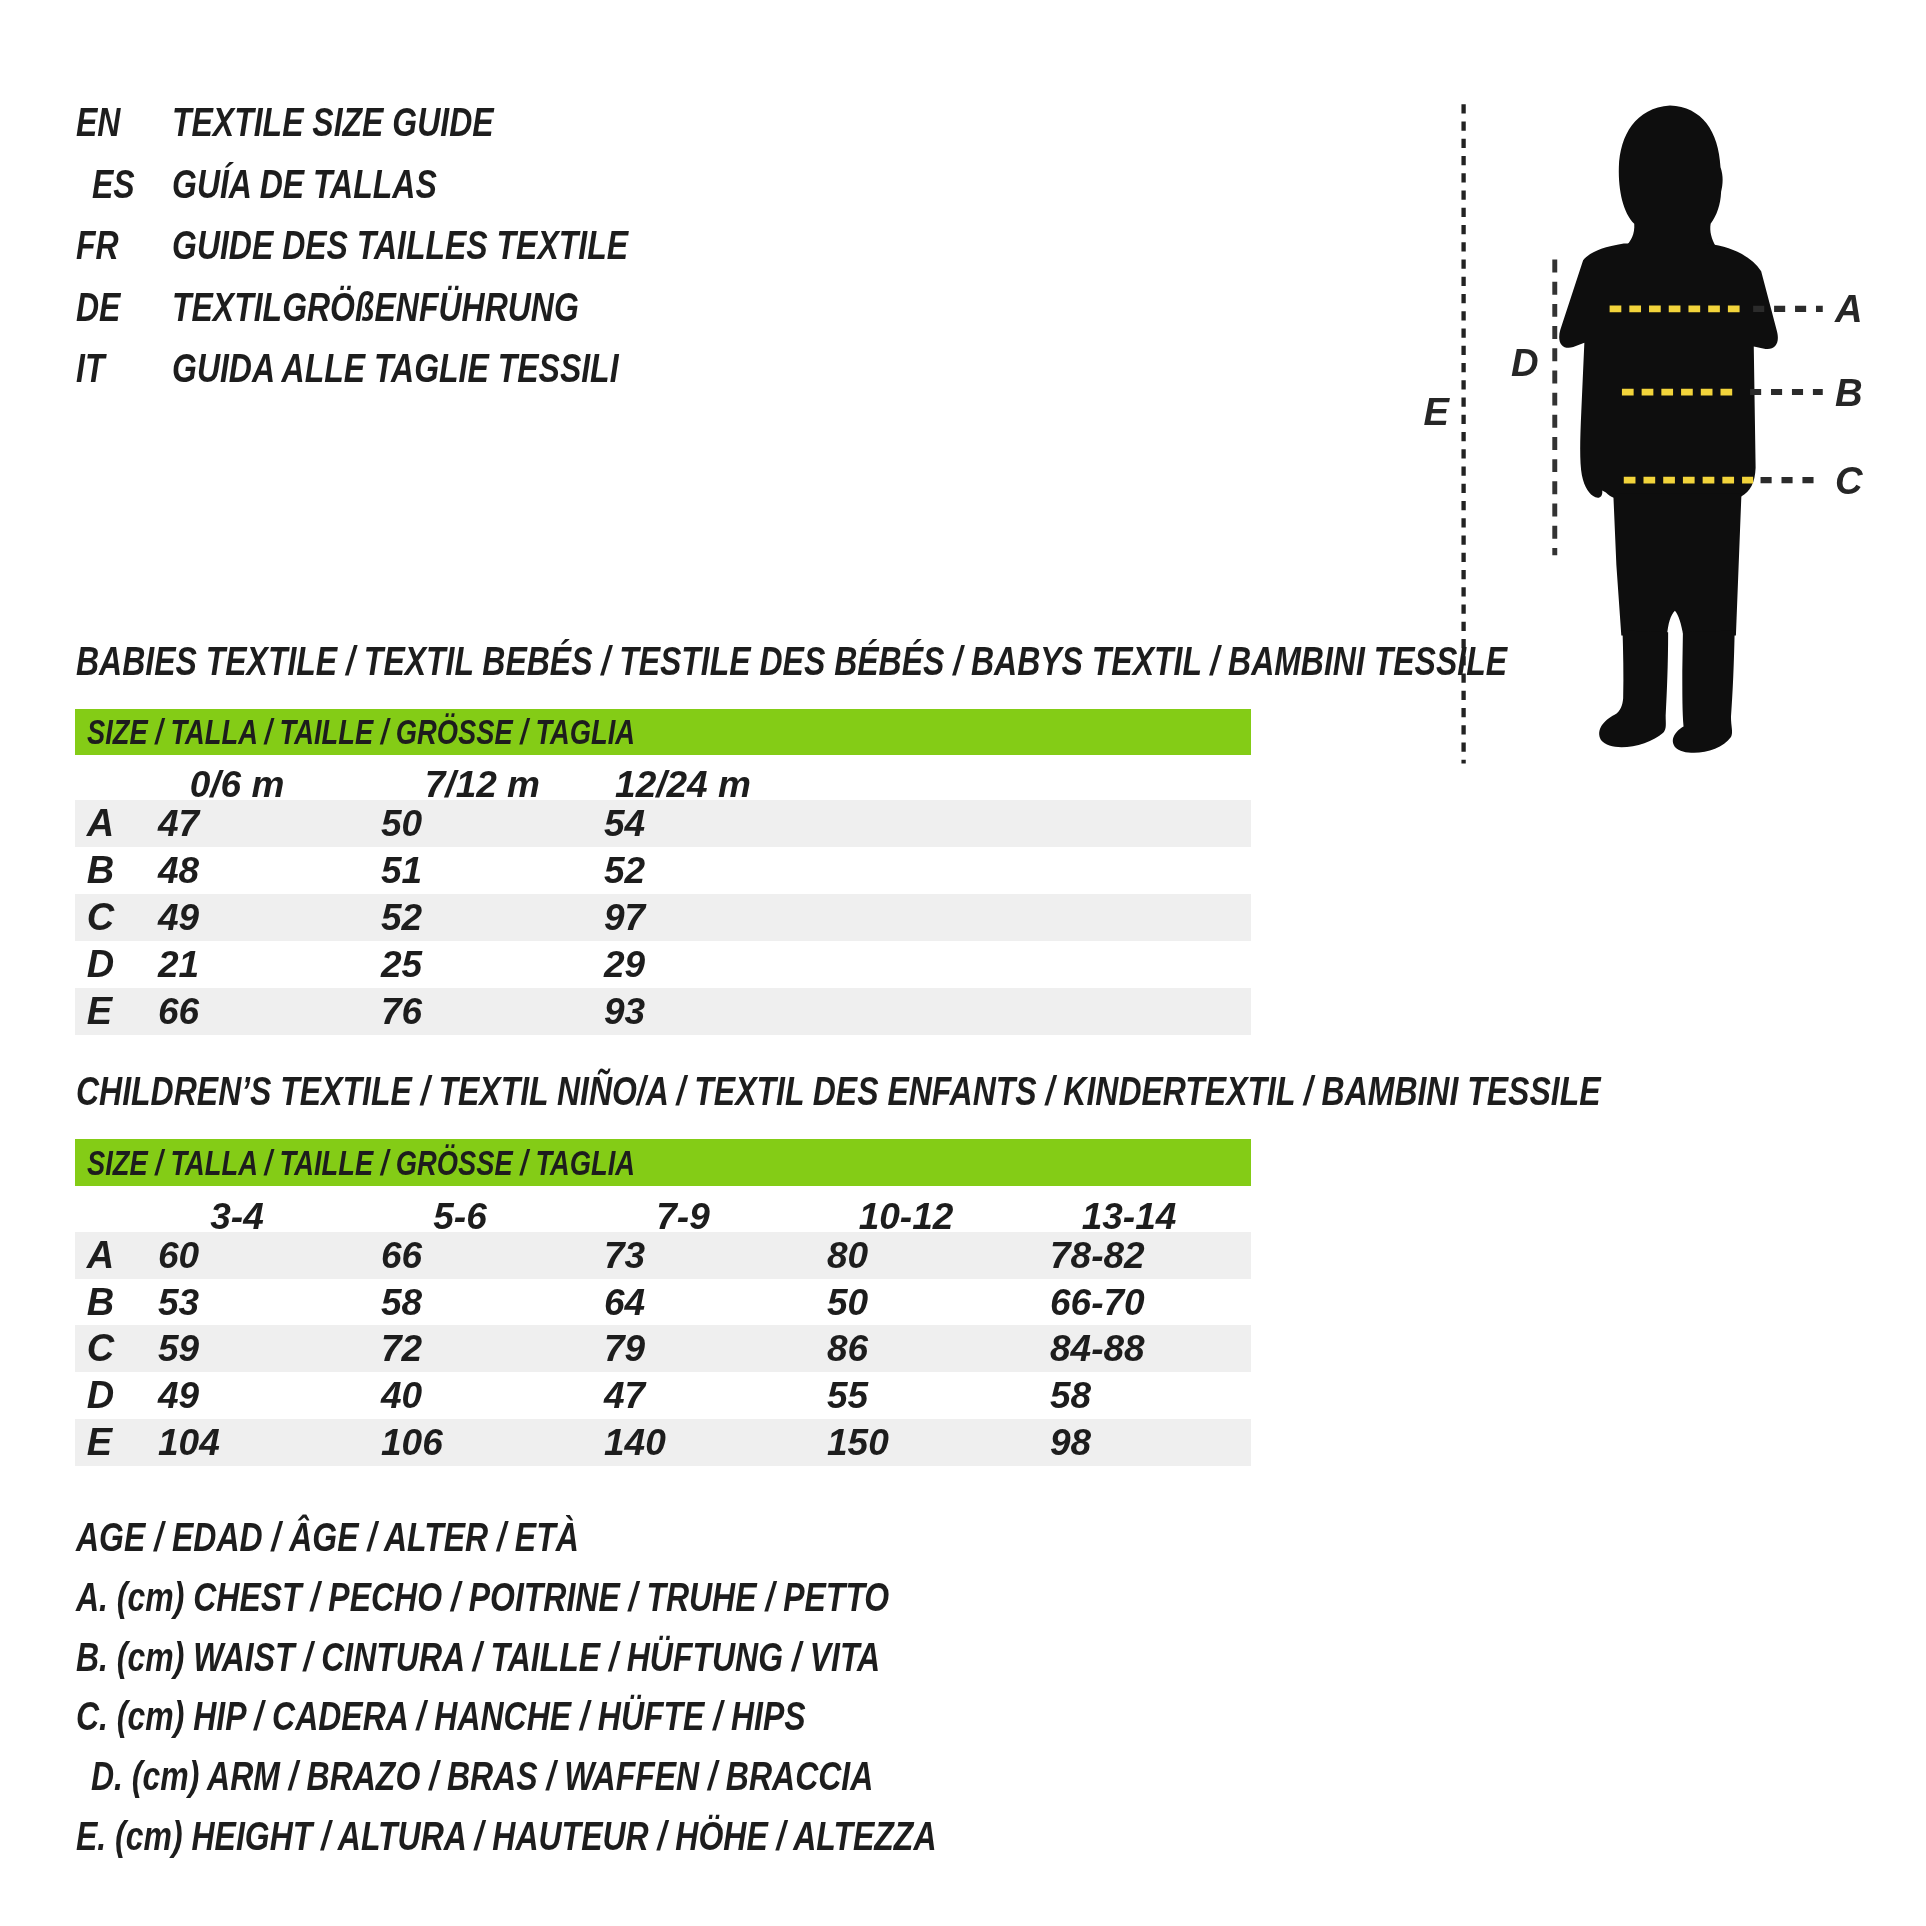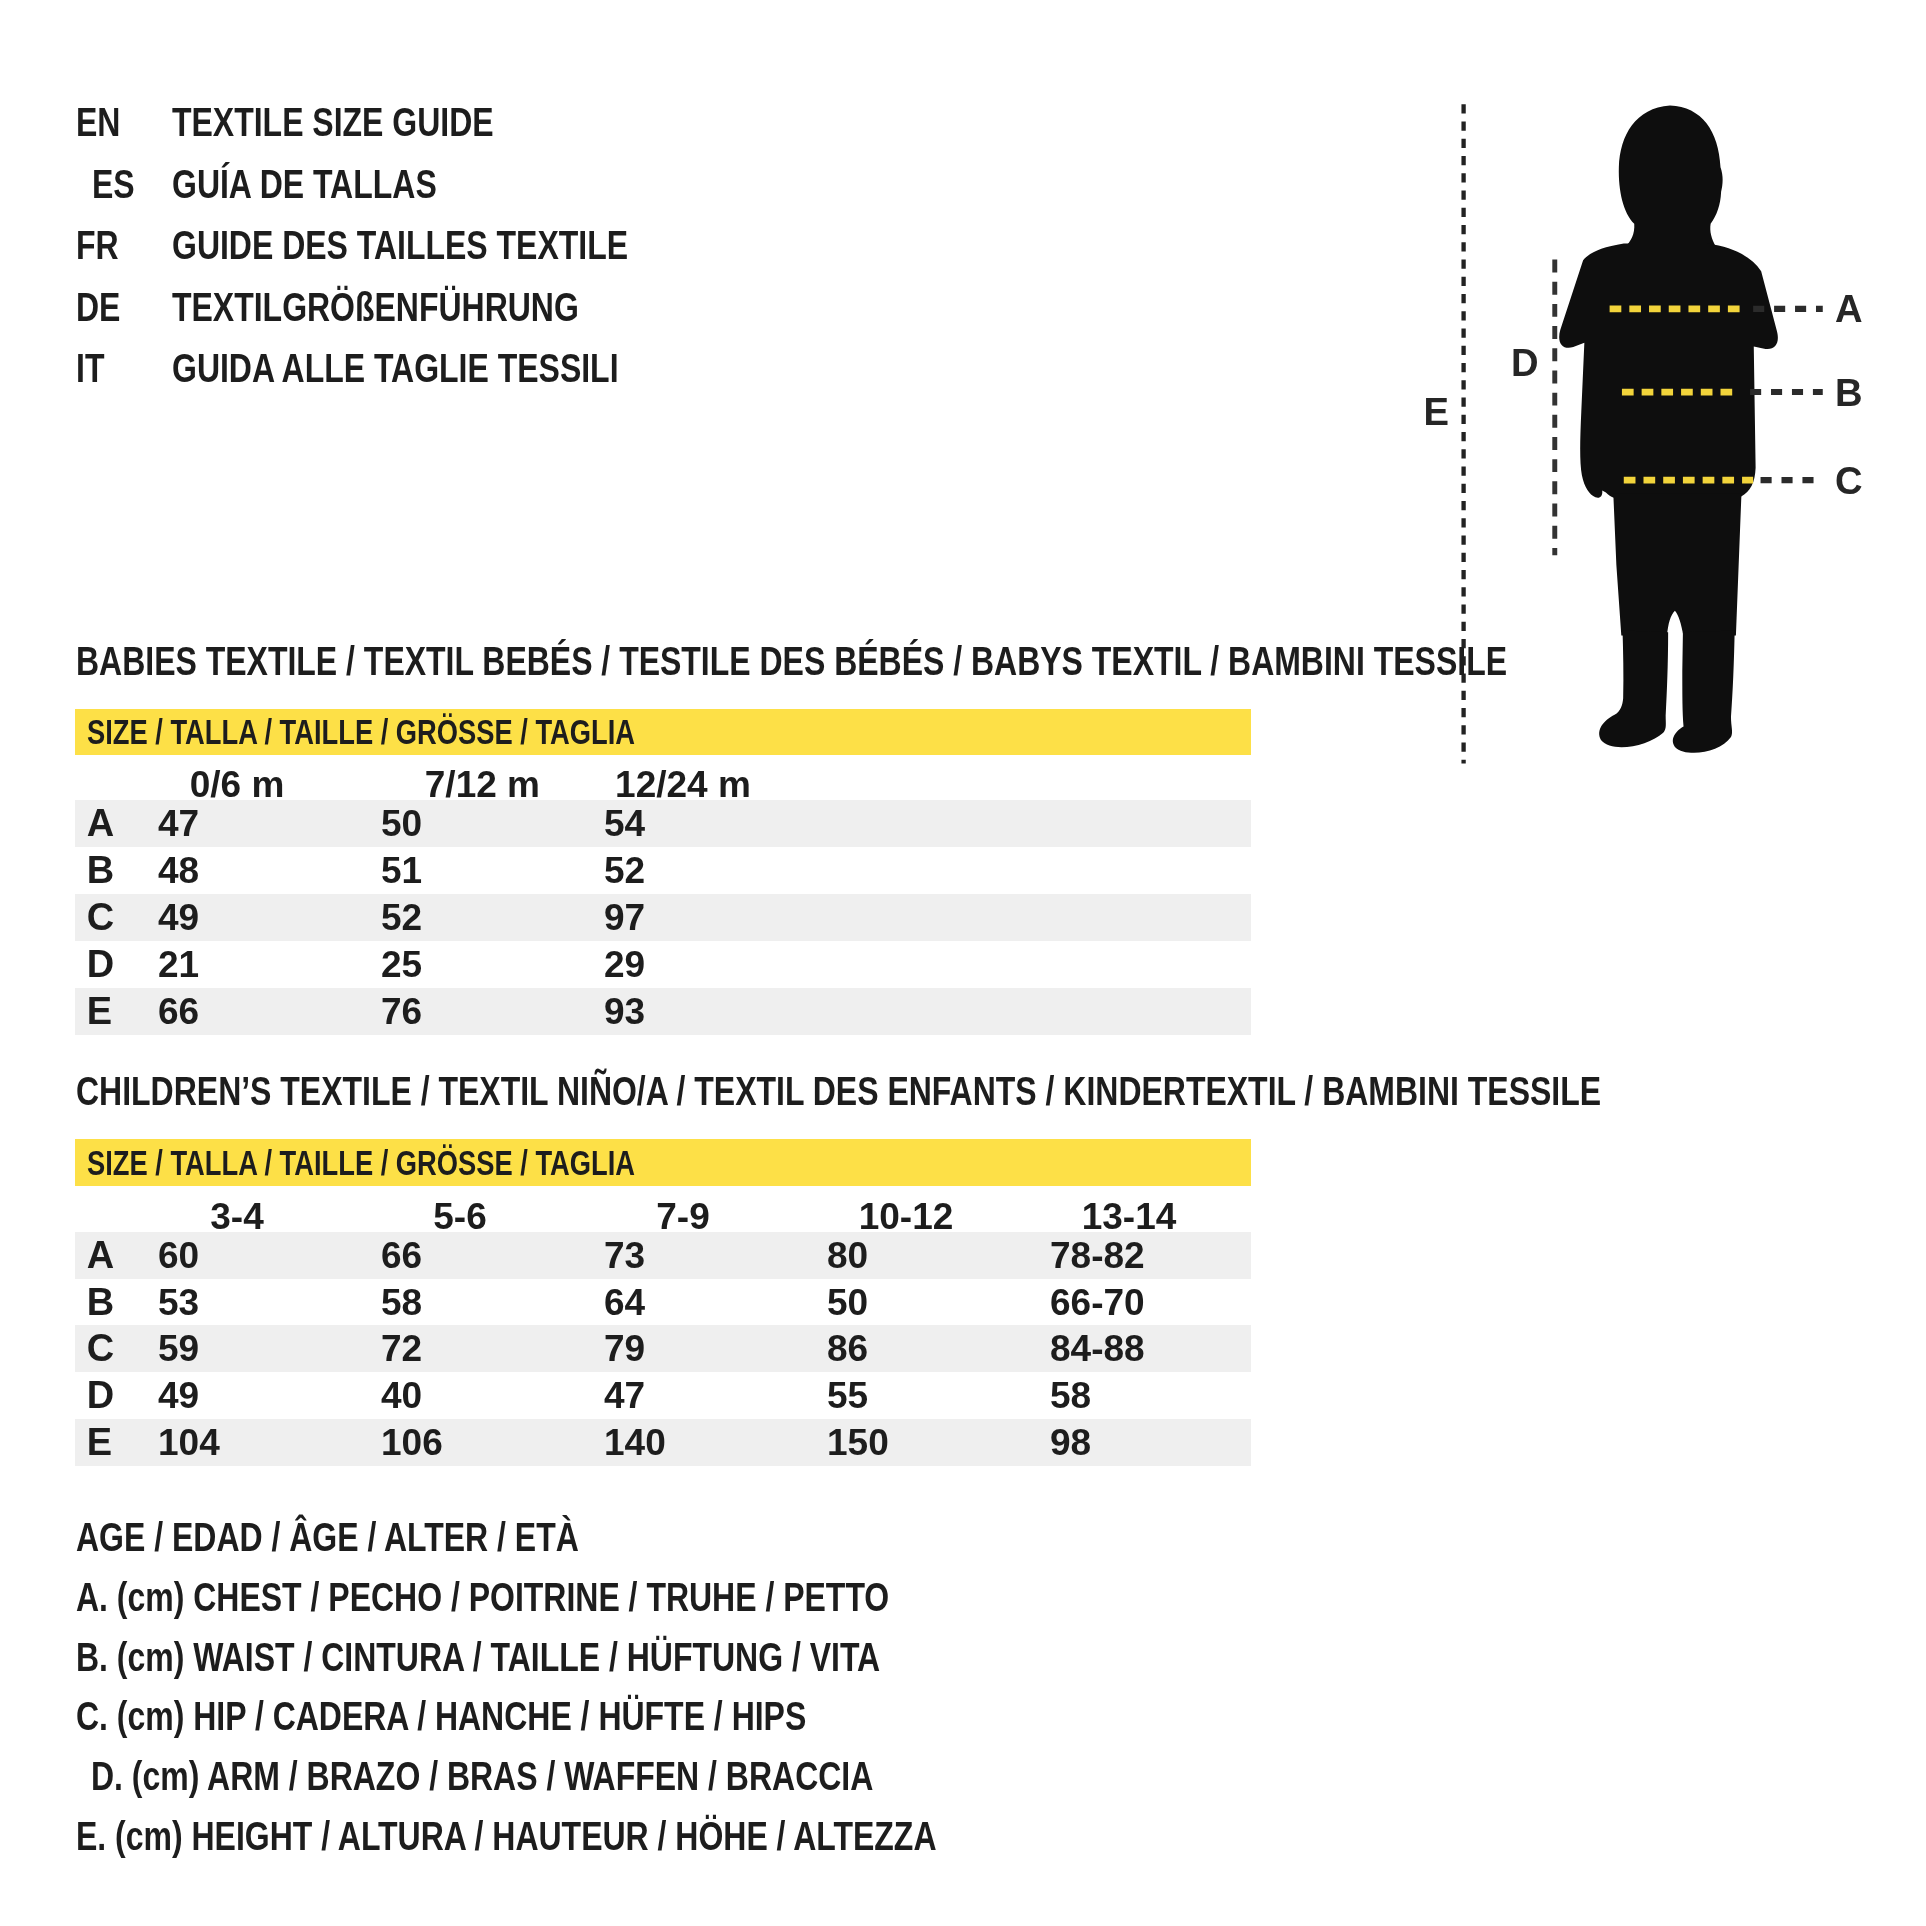--- a/index.html
+++ b/index.html
@@ -1,26 +1,27 @@
 <!DOCTYPE html>
 <html style="font-size:10px"><head>
 <meta charset="utf-8">
 <style>
   html,body{margin:0;padding:0;background:#fff;}
   .canvas{
     position:relative;width:1926px;height:1926px;background:#ffffff;
     color:#1d1d1d;font-family:"Liberation Sans", sans-serif;font-weight:700;
     overflow:hidden;
+    font-style:italic;
   }
   .abs{position:absolute;}
   .cond{display:inline-block;transform:scaleX(0.78);transform-origin:0 50%;white-space:nowrap;}
   .lang-code{font-size:41px;line-height:1;}
   .lang-title{font-size:41px;line-height:1;}
   .section-title{font-size:41px;line-height:1;}
-  .size-bar{background:#fde047;}
+  .size-bar{background:#84cc16;}
   .size-bar .lbl{position:absolute;left:11.7px;top:0;bottom:0;display:flex;align-items:center;font-size:35px;}
   .colhead{position:absolute;width:160px;text-align:center;font-size:37px;line-height:39px;}
   .t-row{position:absolute;width:1176px;height:47px;}
   .t-row.alt{background:#efefef;}
   .rowlab{position:absolute;left:11.7px;font-size:38px;line-height:47px;}
   .cell{position:absolute;width:160px;text-align:left;font-size:37px;line-height:47px;}
   .legend-line{font-size:41px;line-height:1;}
   svg text{font-family:"Liberation Sans", sans-serif;font-weight:700;fill:#262626;}
 </style>
 </head>

